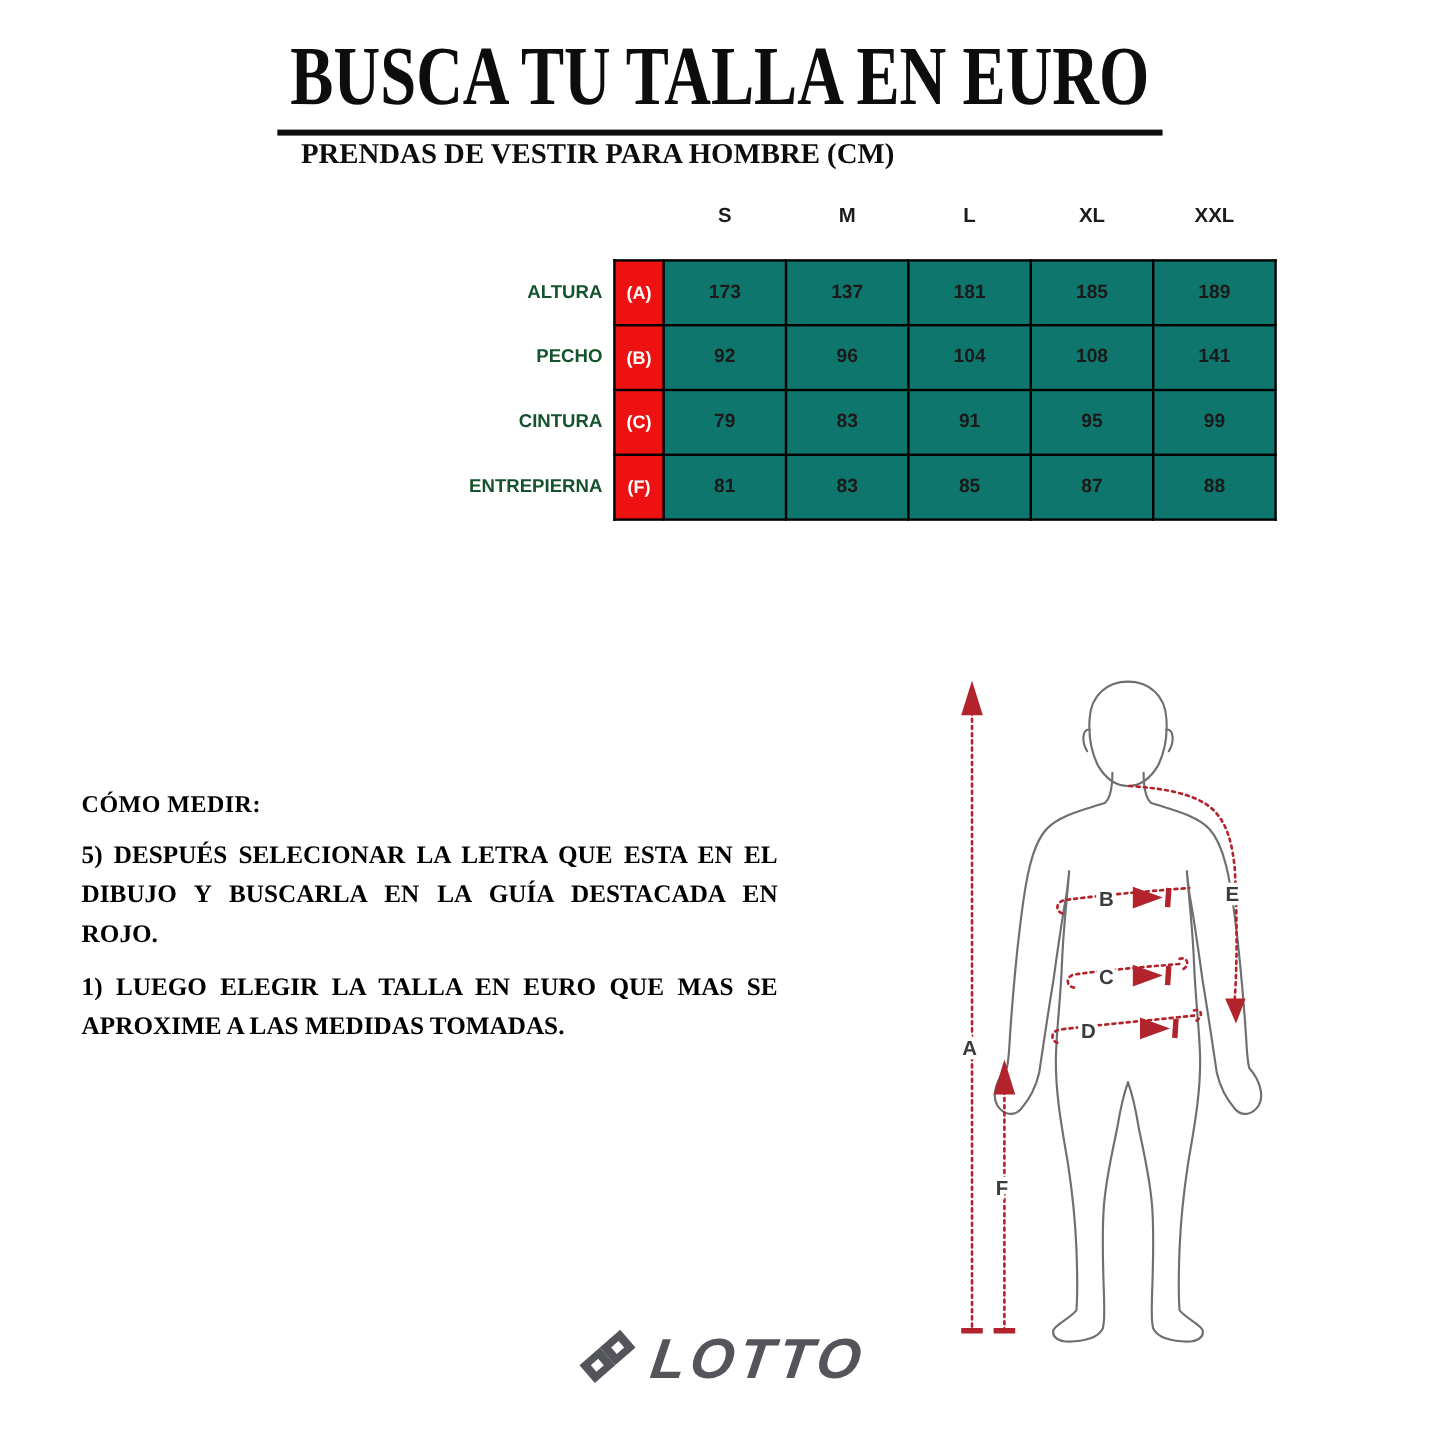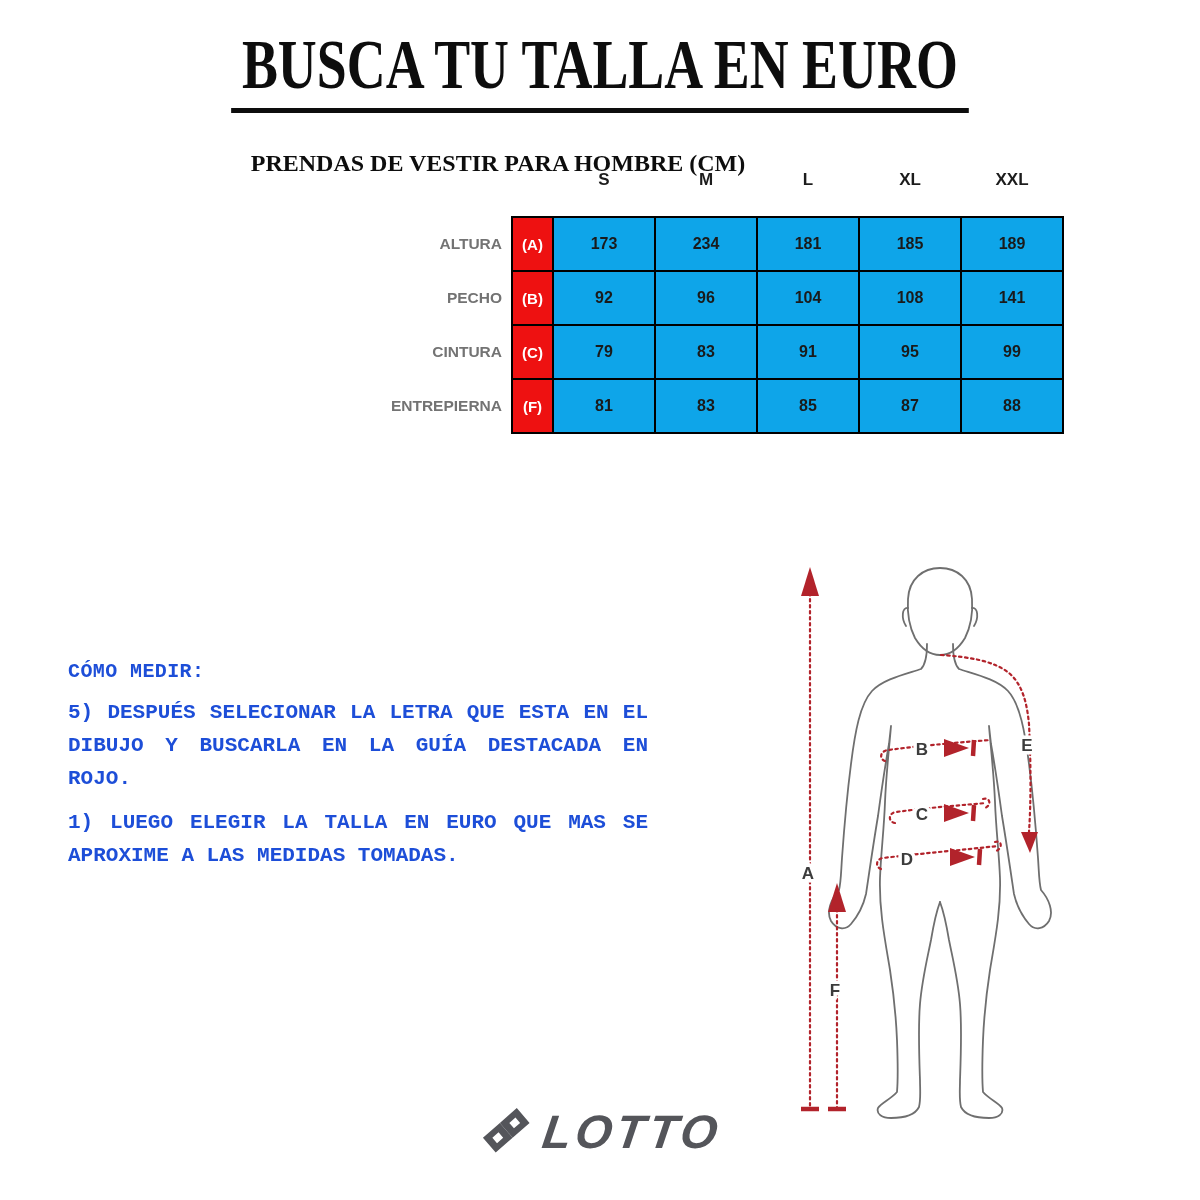--- a/index.html
+++ b/index.html
@@ -14,52 +14,52 @@
   .title-wrap { position:absolute; top:28px; left:0; width:100%; text-align:center; }
   .title {
     display:inline-block;
     font-family:"Liberation Serif", serif;
     font-weight:bold; font-size:70px; color:#0d0d0d;
     white-space:nowrap; line-height:1.05;
     border-bottom:5px solid #0d0d0d; padding:0 14px 6px 14px;
     transform:scaleX(0.77); transform-origin:center top;
   }
   .subtitle {
-    position:absolute; top:150px; left:0; width:996px; text-align:center;
+    position:absolute; top:116px; left:0; width:996px; text-align:center;
     font-family:"Liberation Serif", serif; font-weight:bold; font-size:24px; color:#0d0d0d;
     letter-spacing:0px;
   }
 
   
   table.size-table { position:absolute; left:180px; top:170px; border-collapse:collapse; table-layout:fixed; }
   table.size-table th.nob { border:none; width:307px; }
   table.size-table th.size-h {
     border:none; width:98px; padding:0 0 26px 0;
     font-size:17px; font-weight:bold; color:#1c1c1c; text-align:center; vertical-align:top;
   }
   td.rlabel {
     border:none; width:270px; height:50px;
     padding:0 9px 0 52px; text-align:right; vertical-align:middle;
-    font-weight:bold; font-size:15.5px; line-height:1.32; color:#737373;
+    font-weight:bold; font-size:15.5px; line-height:1.32; color:#14532d;
   }
   td.rletter {
     border:2px solid #000; width:37px; height:50px;
     background:#ee1111; color:#ffffff; text-align:center; vertical-align:middle;
     font-weight:bold; font-size:15px;
   }
   td.val {
     border:2px solid #000; width:98px; height:50px;
-    background:#0ea5e9; text-align:center; vertical-align:middle;
+    background:#0f766e; text-align:center; vertical-align:middle;
     font-weight:bold; font-size:16px; color:#1a1a1a;
   }
 
   
   .howto {
     position:absolute; left:68px; top:660px; width:580px;
-    font-family:Liberation Mono, monospace; font-weight:bold; color:#1d4ed8;
+    font-family:Liberation Serif, serif; font-weight:bold; color:#000000;
   }
   .howto .howto-heading { font-size:20px; margin:0; letter-spacing:0.4px; }
   .howto p.step { font-size:21px; line-height:33px; text-align:justify; margin:0; }
   .howto p.step1 { margin-top:33px; }
   .howto p.step2 { margin-top:13px; }
   .howto p.step3 { margin-top:11px; }
 
   
   .figure-svg { position:absolute; left:780px; top:552px; width:320px; height:600px; }
   .figure-svg .outline { fill:none; stroke:#6f6f6f; stroke-width:1.8; stroke-linecap:round; stroke-linejoin:round; }
@@ -101,21 +101,21 @@
         <th class="size-h">L</th>
         <th class="size-h">XL</th>
         <th class="size-h">XXL</th>
       </tr>
     </thead>
     <tbody>
       <tr>
         <td class="rlabel">ALTURA</td>
         <td class="rletter">(A)</td>
         <td class="val">173</td>
-        <td class="val">234</td>
+        <td class="val">137</td>
         <td class="val">181</td>
         <td class="val">185</td>
         <td class="val">189</td>
       </tr>
       <tr>
         <td class="rlabel">PECHO</td>
         <td class="rletter">(B)</td>
         <td class="val">92</td>
         <td class="val">96</td>
         <td class="val">104</td>

